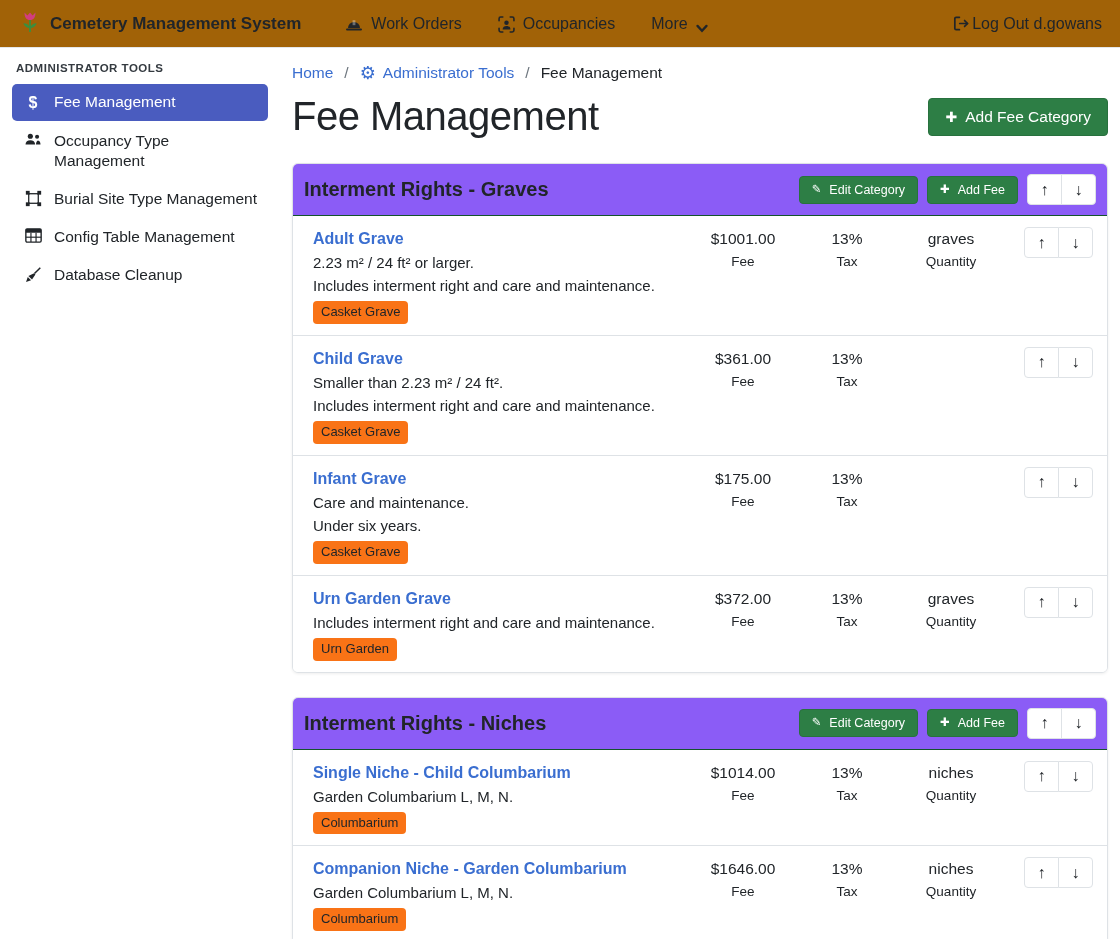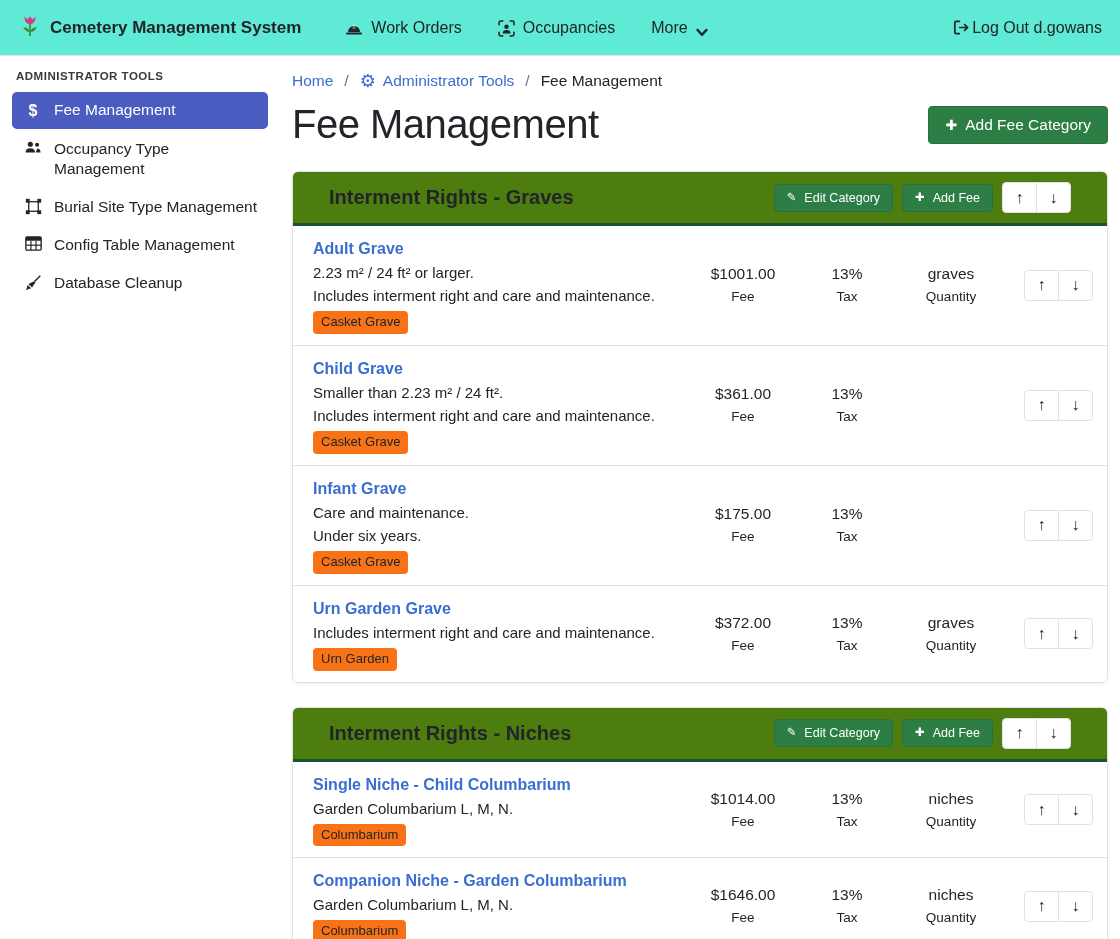--- a/index.html
+++ b/index.html
@@ -1,20 +1,20 @@
 <!DOCTYPE html>
 <html><head>
 <meta charset="utf-8">
 <style>
   * { box-sizing: border-box; }
   html, body { margin:0; padding:0; width:1120px; height:939px; overflow:hidden; background:#fff;
     font-family:"Liberation Sans", sans-serif; color:#212529; }
 
   
-  .navbar { height:56px; background:#5eead4; border-bottom:1px solid #e4e7ea;
+  .navbar { height:48px; background:#a16207; border-bottom:1px solid #e4e7ea;
     display:flex; align-items:center; padding:0 18px; }
   .brand { display:flex; align-items:center; gap:8px; font-weight:700; font-size:17px; cursor:pointer; }
   .nav-items { display:flex; align-items:center; gap:36px; margin-left:44px; }
   .nav-link { display:flex; align-items:flex-end; gap:8px; font-size:16px; color:#212529;
     text-decoration:none; cursor:pointer; }
   .logout { margin-left:auto; display:flex; align-items:center; gap:2px; font-size:16px;
     color:#212529; text-decoration:none; cursor:pointer; }
 
   
   .layout { display:flex; align-items:flex-start; }
@@ -53,27 +53,27 @@
   .arrow-group { display:flex; }
   .arrow-btn { width:35px; height:31px; background:#fff; border:1px solid #dee2e6; color:#212529;
     display:flex; align-items:center; justify-content:center; cursor:pointer; font-size:16px;
     font-family:inherit; padding:0; }
   .arrow-group .arrow-btn:first-child { border-radius:4px 0 0 4px; }
   .arrow-group .arrow-btn:last-child { border-radius:0 4px 4px 0; margin-left:-1px; }
 
   
   .card { border:1px solid #dee2e6; border-radius:6px; margin-top:24px; overflow:hidden;
     box-shadow:0 1px 3px rgba(0,0,0,.07); }
-  .card-header { background:#4d7c0f; border-bottom:3px solid #14532d; display:flex;
-    align-items:center; justify-content:space-between; padding:10px 36px; }
+  .card-header { background:#8b5cf6; border-bottom:1px solid #14532d; display:flex;
+    align-items:center; justify-content:space-between; padding:10px 11px; }
   .card-title { font-size:20px; font-weight:600; margin:0; }
   .card-actions { display:flex; align-items:center; gap:9px; }
 
   
-  .fee-row { display:flex; align-items:center; padding:11px 14px 11px 20px;
+  .fee-row { display:flex; align-items:flex-start; padding:11px 14px 11px 20px;
     border-bottom:1px solid #dee2e6; background:#fff; }
   .fee-row.last { border-bottom:none; }
   .fee-info { flex:1; min-width:0; padding-right:8px; }
   .fee-name { display:inline-block; color:#3a6ed0; font-weight:700; font-size:16px; line-height:24px;
     text-decoration:none; cursor:pointer; }
   .fee-desc { font-size:15px; line-height:23px; color:#212529; }
   .badge-row { margin-top:4px; }
   .badge { display:inline-block; background:#f97316; color:#212529; font-size:13px;
     padding:3px 8px; border-radius:4px; line-height:1.3; }
   .fee-col { width:104px; text-align:center; flex-shrink:0; }

